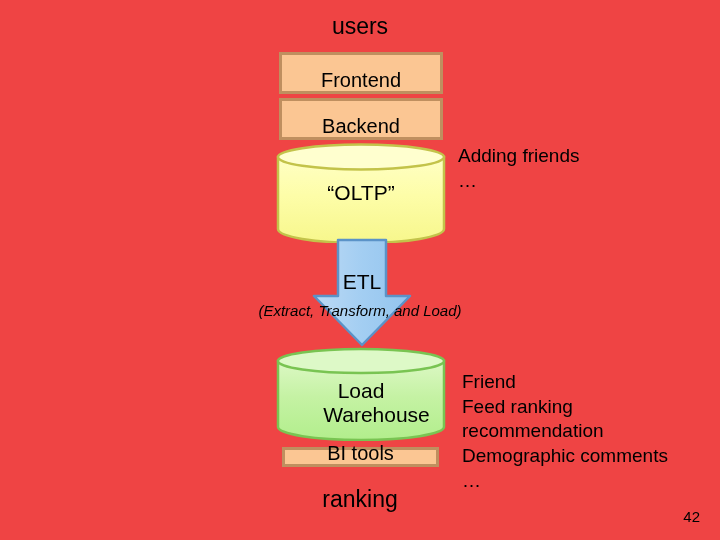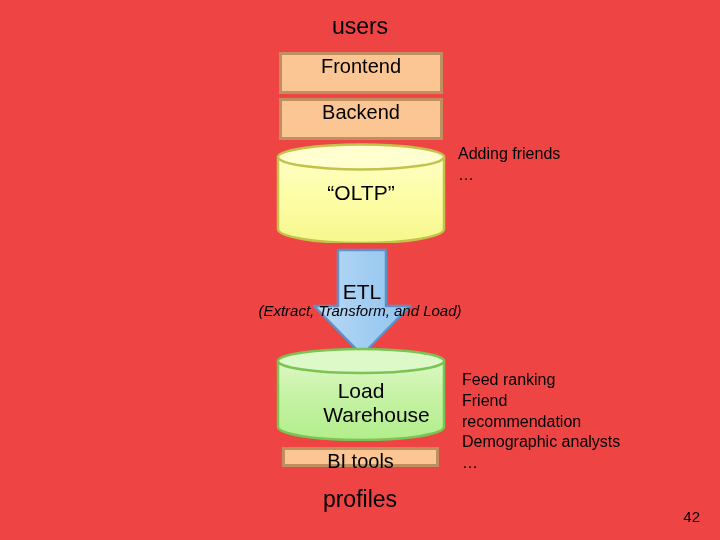--- a/index.html
+++ b/index.html
@@ -31,21 +31,21 @@
     text-align: center;
     white-space: nowrap;
   }
 
   
   .proc-box {
     box-sizing: border-box;
     background: #fbc693;
     border: 3px solid #bf8f5f;
     display: flex;
-    align-items: flex-start;
+    align-items: flex-end;
     justify-content: center;
     font-size: 20px;
     color: #000000;
     line-height: 1.1;
   }
 
   
   .cylinder {
     
   }
@@ -66,21 +66,21 @@
     left: 0;
     right: 0;
     text-align: center;
     font-size: 21px;
     color: #000000;
     pointer-events: none;
   }
 
   
   .note-block {
-    font-size: 16px;
+    font-size: 19px;
     line-height: 1.30;
     color: #000000;
     text-align: left;
   }
   .note-block .note-line { display: block; white-space: nowrap; }
 
   
   .etl-caption {
     position: absolute;
     text-align: center;
@@ -128,21 +128,21 @@
       <ellipse cx="85" cy="14" rx="83" ry="12.5" fill="#ffffcf" stroke="#c3c34a" stroke-width="2.5"></ellipse>
     </svg>
     <div class="cyl-label" style="top:38px;">“OLTP”</div>
   </div>
 
   <div class="abs note-block" style="left:458px; top:144px; width:230px;">
     <span class="note-line">Adding friends</span>
     <span class="note-line">…</span>
   </div>
 
-  <div class="abs" style="left:310px; top:248px; width:104px; height:110px;">
+  <div class="abs" style="left:310px; top:238px; width:104px; height:110px;">
     <svg width="104" height="110" viewBox="0 0 104 110">
       <defs>
         <linearGradient id="arrowFill" x1="0" y1="0" x2="1" y2="0">
           <stop offset="0%" stop-color="#bcd9f5"></stop>
           <stop offset="50%" stop-color="#a3cef2"></stop>
           <stop offset="100%" stop-color="#93c4ee"></stop>
         </linearGradient>
       </defs>
       <path d="M28,2 L76,2 L76,58 L100,58 L52,107 L4,58 L28,58 Z" fill="url(#arrowFill)" stroke="#5b93c8" stroke-width="2.5" stroke-linejoin="round"></path>
     </svg>
@@ -163,28 +163,28 @@
       <path d="M2,14 L2,80 A83,13 0 0 0 168,80 L168,14 Z" fill="url(#dwBody)" stroke="#79c452" stroke-width="2.5"></path>
       <ellipse cx="85" cy="14" rx="83" ry="12" fill="#ddf9c7" stroke="#79c452" stroke-width="2.5"></ellipse>
     </svg>
     <div class="cyl-label" style="top:32px;">
       <span style="display:block;">Load</span>
       <span style="display:block;margin-left:31px;">Warehouse</span>
     </div>
   </div>
 
   <div class="abs note-block" style="left:462px; top:370px; width:240px;">
+    <span class="note-line">Friend</span>
     <span class="note-line">Feed ranking</span>
-    <span class="note-line">Friend</span>
     <span class="note-line">recommendation</span>
-    <span class="note-line">Demographic analysts</span>
+    <span class="note-line">Demographic comments</span>
     <span class="note-line">…</span>
   </div>
 
   <div class="abs proc-box" style="left:282px; top:447px; width:157px; height:20px;">
     <span>BI tools</span>
   </div>
 
-  <div class="abs plain-label" style="left:260px; top:487px; width:200px;">profiles</div>
+  <div class="abs plain-label" style="left:260px; top:487px; width:200px;">ranking</div>
 
   <div class="abs slide-number" style="left:640px; top:508px; width:60px;">42</div>
 
 </div>
 
 </body></html>

